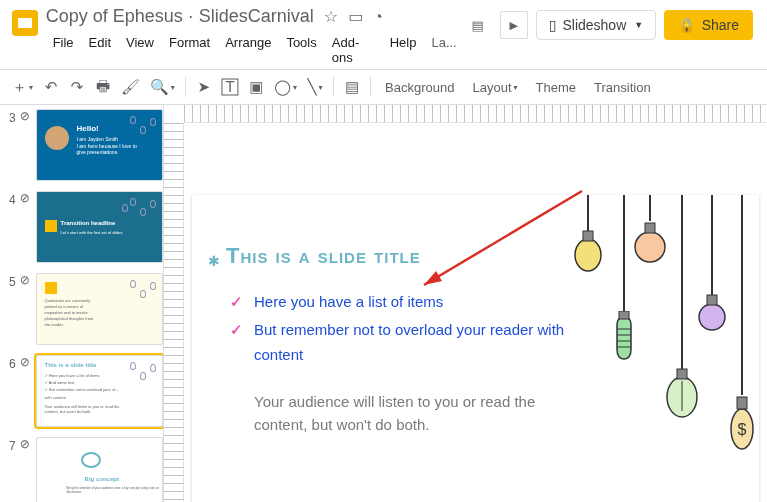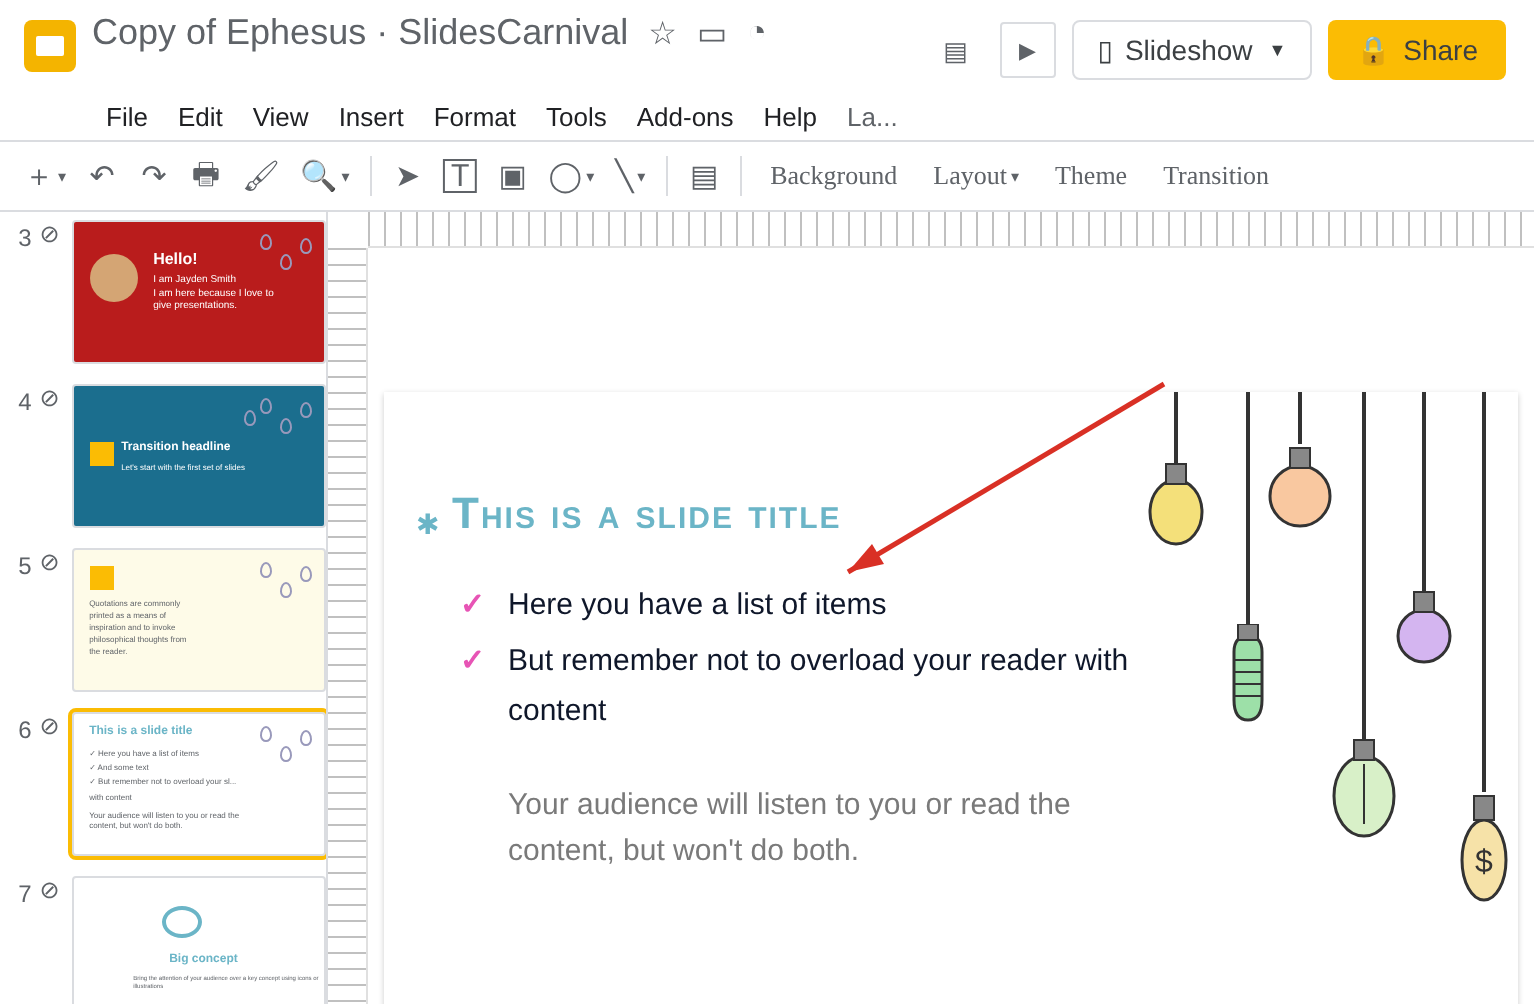--- a/index.html
+++ b/index.html
@@ -6,46 +6,46 @@
 body { font-family: Arial, "Helvetica Neue", sans-serif; font-size: 13px; color: #3c4043; background: #fff; width: 767px; height: 502px; overflow: hidden; position: relative; }
 
 
 .hdr { display: flex; align-items: flex-start; padding: 6px 8px 0 8px; }
 .logo { width: 26px; height: 26px; background: #f4b400; border-radius: 4px; margin: 4px 8px 0 4px; display: flex; align-items: center; justify-content: center; }
 .logo-inner { width: 14px; height: 10px; background: #fff; border-radius: 1px; }
 .title-row { display: flex; align-items: center; gap: 10px; }
 .doc-title { font-size: 18px; color: #5f6368; }
 .title-icon { color: #5f6368; font-size: 16px; }
 .menus { display: flex; gap: 1px; margin-top: 4px; }
-.menus span { padding: 4px 7px; font-size: 13px; color: #202124; cursor: pointer; border-radius: 4px; margin-top: 16px; }
+.menus span { padding: 4px 7px; font-size: 13px; color: #202124; cursor: pointer; border-radius: 4px; }
 .hdr-right { margin-left: auto; display: flex; align-items: center; gap: 8px; padding-top: 4px; padding-right: 6px; }
 .ic-btn { width: 28px; height: 28px; display: flex; align-items: center; justify-content: center; color: #5f6368; border-radius: 4px; cursor: pointer; }
 .slideshow-btn { border: 1px solid #dadce0; border-radius: 4px; padding: 6px 12px; display: flex; align-items: center; gap: 6px; font-size: 14px; color: #3c4043; cursor: pointer; }
 .slideshow-btn .chev { font-size: 9px; margin-left: 2px; }
 .share-btn { background: #fbbc04; border-radius: 4px; padding: 7px 14px; display: flex; align-items: center; gap: 6px; font-size: 14px; font-weight: 500; color: #3c4043; cursor: pointer; }
 
 
 .tb { border-top: 1px solid #dadce0; border-bottom: 1px solid #dadce0; display: flex; align-items: center; padding: 4px 8px; gap: 2px; height: 36px; }
 .tb .btn { min-width: 24px; height: 26px; padding: 0 4px; display: flex; align-items: center; justify-content: center; border-radius: 2px; color: #5f6368; cursor: pointer; font-size: 15px; }
 .tb .sep { width: 1px; height: 20px; background: #dadce0; margin: 0 4px; }
-.tb .txt { font-size: 13px; padding: 0 8px; font-family: Liberation Serif, serif; }
+.tb .txt { font-size: 13px; padding: 0 8px; }
 .tb .chev { font-size: 8px; margin-left: 2px; }
 
 
 .ws { display: flex; height: calc(502px - 92px); position: relative; }
 
 
 .thumbs { width: 164px; border-right: 1px solid #dadce0; overflow: hidden; padding: 4px 0 0 6px; }
 .thumb-row { display: flex; align-items: flex-start; gap: 4px; margin-bottom: 10px; }
 .thumb-num { font-size: 12px; color: #5f6368; width: 10px; text-align: right; padding-top: 2px; }
 .thumb-removed { color: #5f6368; font-size: 12px; transform: rotate(0deg); width: 12px; }
 .thumb { width: 130px; height: 72px; border: 1px solid #dadce0; border-radius: 2px; position: relative; overflow: hidden; background: #fff; }
 .thumb.sel { outline: 2px solid #fbbc04; outline-offset: 0; }
 
-.t3 { background: #b91c1c; }
+.t3 { background: #0369a1; }
 .t3 .circ { position: absolute; left: 8px; top: 16px; width: 24px; height: 24px; border-radius: 50%; background: #d4a574; }
 .t3 .txt1 { position: absolute; left: 40px; top: 14px; color: #fff; font-size: 8px; font-weight: bold; }
 .t3 .txt2 { position: absolute; left: 40px; top: 26px; color: #fff; font-size: 5px; line-height: 1.3; }
 
 .t4 { background: #1b6e8e; }
 .t4 .sq { position: absolute; left: 8px; top: 28px; width: 12px; height: 12px; background: #fbbc04; }
 .t4 .txt1 { position: absolute; left: 24px; top: 28px; color: #fff; font-size: 6px; font-weight: bold; }
 .t4 .txt2 { position: absolute; left: 24px; top: 38px; color: #fff; font-size: 4px; }
 
 .t5 { background: #fefbe8; }
@@ -67,21 +67,21 @@
 
 
 .canvas-wrap { flex: 1; position: relative; background: #fff; }
 .hr-ruler { position: absolute; left: 20px; right: 0; top: 0; height: 18px; border-bottom: 1px solid #e0e0e0; background: repeating-linear-gradient(to right, #c0c0c0 0, #c0c0c0 1px, transparent 1px, transparent 8px); }
 .vr-ruler { position: absolute; left: 0; top: 18px; bottom: 0; width: 20px; border-right: 1px solid #e0e0e0; background: repeating-linear-gradient(to bottom, #c0c0c0 0, #c0c0c0 1px, transparent 1px, transparent 8px); }
 .stage { position: absolute; left: 28px; top: 90px; right: 8px; bottom: 8px; background: #fff; box-shadow: 0 1px 3px rgba(0,0,0,.2); }
 
 
 .slide-accent { position: absolute; left: 16px; top: 58px; color: #6bb5c7; font-size: 14px; }
 .slide-title { position: absolute; left: 34px; top: 48px; font-family: "Arial Black", sans-serif; font-size: 22px; letter-spacing: 1px; color: #6bb5c7; font-variant: small-caps; font-weight: bold; }
-.bullets { position: absolute; left: 62px; top: 94px; font-size: 15px; color: #0f172a; line-height: 1.7; }
+.bullets { position: absolute; left: 62px; top: 94px; font-size: 15px; color: #1d4ed8; line-height: 1.7; }
 .bullets li { list-style: none; position: relative; margin-bottom: 2px; max-width: 320px; }
 .bullets li::before { content: "✓"; position: absolute; left: -24px; color: #e754b5; font-weight: bold; }
 .closing { position: absolute; left: 62px; top: 196px; font-size: 15px; color: #7a7a7a; max-width: 330px; line-height: 1.5; }
 
 
 .anno { position: absolute; left: 374px; top: 45px; color: #d93025; font-weight: bold; font-size: 17px; z-index: 10; line-height: 1.3; }
 .arrow { position: absolute; left: 248px; top: 80px; width: 180px; height: 110px; z-index: 9; pointer-events: none; }
 
 
 .bulbs { position: absolute; right: 0; top: 0; width: 200px; height: 100%; pointer-events: none; }
@@ -100,22 +100,22 @@
     <div class="title-row">
       <span class="doc-title">Copy of Ephesus · SlidesCarnival</span>
       <span class="title-icon">☆</span>
       <span class="title-icon">▭</span>
       <span class="title-icon">◔</span>
     </div>
     <div class="menus">
       <span>File</span>
       <span>Edit</span>
       <span>View</span>
-      <span>Insert</span>
       <span>Format</span>
+      <span>Arrange</span>
       <span>Tools</span>
       <span>Add-ons</span>
       <span>Help</span>
       <span style="color:#5f6368;">La...</span>
     </div>
   </div>
   <div class="hdr-right">
     <div class="ic-btn">▤</div>
     <div class="ic-btn" style="border:1px solid #dadce0;border-radius:2px;font-size:11px;">▶</div>
     <div class="slideshow-btn">

